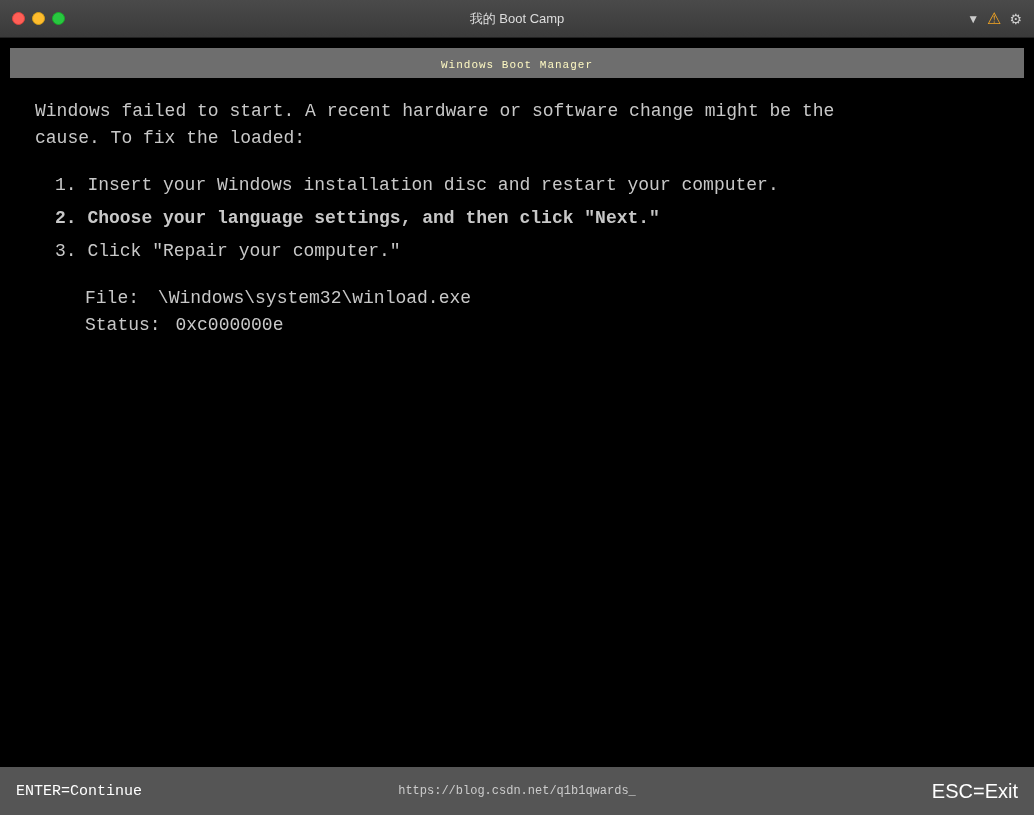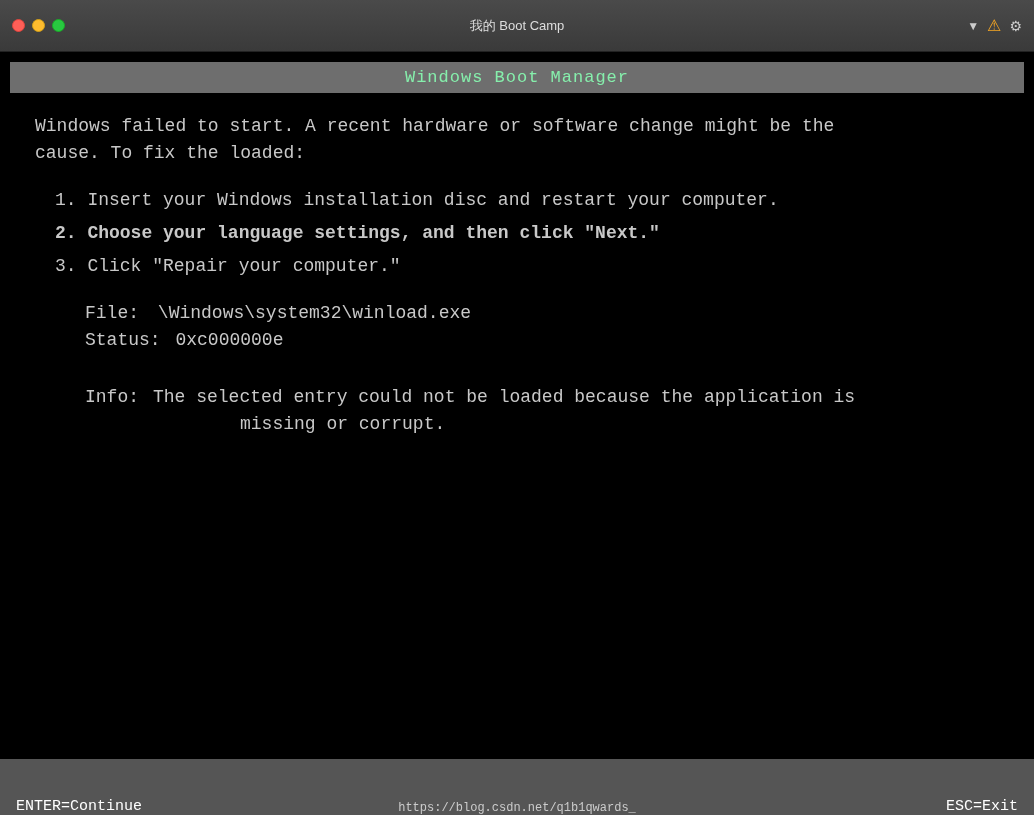--- a/index.html
+++ b/index.html
@@ -9,21 +9,21 @@
       height: 815px;
       background: #1e1e1e;
       font-family: Arial, sans-serif;
       overflow: hidden;
       display: flex;
       flex-direction: column;
     }
 
     
     .title-bar {
-      height: 52px;
+      height: 38px;
       background: linear-gradient(to bottom, #4a4a4a, #3a3a3a);
       display: flex;
       align-items: center;
       justify-content: center;
       position: relative;
       flex-shrink: 0;
       border-bottom: 1px solid #222;
     }
 
     .title-bar-title {
@@ -78,23 +78,23 @@
 
     
     .boot-header {
       background: #6e6e6e;
       text-align: center;
       padding: 6px 0;
       margin: 10px 10px 0 10px;
     }
 
     .boot-header-text {
-      color: #86efac;
-      font-family: 'Courier New', Courier, monospace;
-      font-size: 17px;
+      color: #fef9c3;
+      font-family: 'Courier New', Courier, monospace;
+      font-size: 11px;
       letter-spacing: 1px;
     }
 
     
     .boot-content {
       flex: 1;
       padding: 20px 35px;
       color: #c8c8c8;
       font-family: 'Courier New', Courier, monospace;
       font-size: 18px;
@@ -130,39 +130,39 @@
     .info-label-text {
       min-width: 60px;
     }
 
     .info-continuation {
       padding-left: 155px;
     }
 
     
     .boot-footer {
-      height: 56px;
+      height: 48px;
       background: #555;
       display: flex;
-      align-items: flex-end;
+      align-items: center;
       justify-content: space-between;
       padding: 0 16px;
       flex-shrink: 0;
     }
 
     .footer-enter {
       color: #fff;
       font-family: 'Courier New', Courier, monospace;
       font-size: 15px;
     }
 
     .footer-esc {
       color: #fff;
-      font-family: Liberation Mono, monospace;
-      font-size: 15px;
+      font-family: Liberation Sans, sans-serif;
+      font-size: 20px;
     }
 
     .footer-url {
       color: #ccc;
       font-family: 'Courier New', Courier, monospace;
       font-size: 12px;
       position: absolute;
       left: 50%;
       transform: translateX(-50%);
     }
@@ -207,27 +207,20 @@
     <div class="file-info" style="margin-bottom:0; padding-left:50px;">
       <span>File:</span>
       <span style="padding-left:8px;">\Windows\system32\winload.exe</span>
     </div>
 
     <div class="status-info" style="margin-bottom:30px; padding-left:50px;">
       <span>Status:</span>
       <span style="padding-left:4px;">0xc000000e</span>
     </div>
 
-    <div class="info-text" style="padding-left:50px;">
-      <div class="info-label">
-        <span class="info-label-text">Info:</span>
-        <span style="padding-left:8px;">The selected entry could not be loaded because the application is</span>
-      </div>
-      <div class="info-continuation">missing or corrupt.</div>
-    </div>
 
   </div>
 
   <div class="boot-footer" style="position:relative;">
     <span class="footer-enter">ENTER=Continue</span>
     <span class="footer-url">https://blog.csdn.net/q1b1qwards_</span>
     <span class="footer-esc">ESC=Exit</span>
   </div>
 
 </div>

